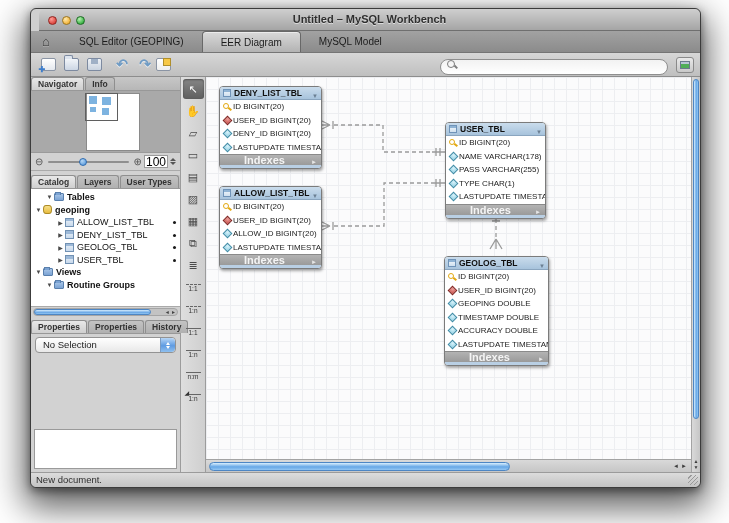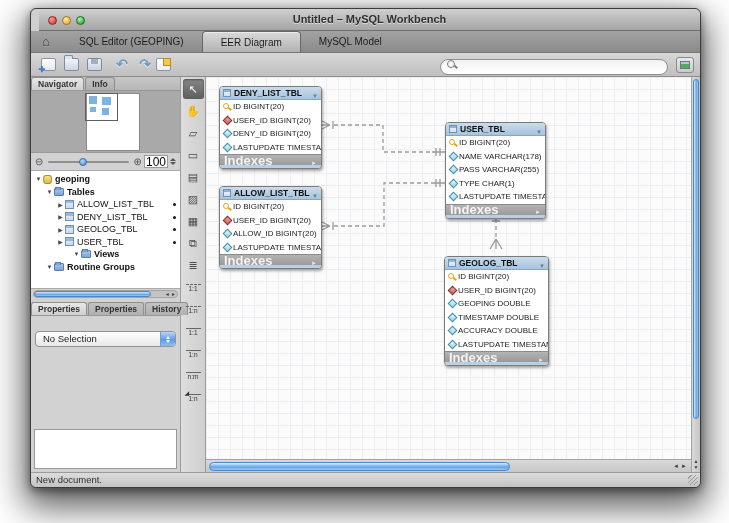--- a/index.html
+++ b/index.html
@@ -105,21 +105,21 @@
     background:#7ba3d4; border:1px solid #5a80ad; border-bottom:none; }
   .ic-dbtable { width:9px; height:9px; background:linear-gradient(#eaf1f8,#c8d9ec); border:1px solid #7191b3; }
   .ic-dbtable::before { content:""; position:absolute; left:0; top:0; right:0; height:2.5px; background:#9db9d8; }
   .tlabel { font-size:9px; color:#111; font-weight:bold; }
   .titem[data-lite] .tlabel { font-weight:normal; }
   .tdot { position:absolute; right:4px; top:5px; width:3px; height:3px; border-radius:50%; background:#1a1a1a; }
   .minihscroll { height:8px; margin:1px 2px; position:relative; background:#c3c3c3; border-radius:4px; border:1px solid #a5a5a5; }
   .minihscroll .thumb { position:absolute; left:0; top:0; bottom:0; width:82%; border-radius:4px;
     background:linear-gradient(#d5ecfd,#6ca9e6 60%, #8fc4f2); border:1px solid #4d86c4; }
   .minihscroll .arrows { position:absolute; right:1px; top:0; font-size:5px; color:#444; line-height:7px; }
-  .dropdownrow { height:22px; padding:3px 4px; background:#d2d2d2;margin-top:12px; }
+  .dropdownrow { height:22px; padding:3px 4px; background:#d2d2d2; }
   .aqua-select { position:relative; height:16px; background:linear-gradient(#ffffff,#e8e8e8); border:1px solid #939393;
     border-radius:4px; font-size:9.5px; line-height:14px; padding-left:7px; color:#222; }
   .aqua-select .cap { position:absolute; right:0; top:0; bottom:0; width:15px; border-radius:0 4px 4px 0;
     background:linear-gradient(#b7d6f6,#5f9be2 55%, #8fc0ef); border-left:1px solid #7a9cc4;
     display:flex; flex-direction:column; align-items:center; justify-content:center; gap:1px; }
   .aqua-select .cap i { width:0; height:0; border-left:2.5px solid transparent; border-right:2.5px solid transparent; }
   .aqua-select .cap .up { border-bottom:3px solid #fff; }
   .aqua-select .cap .down { border-top:3px solid #fff; }
   .notes { position:absolute; left:3px; right:3px; top:352px; bottom:3px; background:#fff; border:1px solid #9a9a9a; }
 
@@ -151,21 +151,21 @@
   .col-icon.ic-pk::before { content:""; position:absolute; left:0; top:1px; width:4px; height:4px;
     border:1.5px solid #e3a912; border-radius:50%; }
   .col-icon.ic-pk::after { content:""; position:absolute; left:5px; top:6px; width:4px; height:1.5px;
     background:#e3a912; transform:rotate(40deg); }
   .col-icon.ic-fk::before { content:""; position:absolute; left:1px; top:1px; width:5px; height:5px;
     transform:rotate(45deg); background:radial-gradient(circle at 35% 30%, #eba09c, #c6453f); border:1px solid #7e2420; }
   .col-icon.ic-col::before { content:""; position:absolute; left:1px; top:1px; width:5px; height:5px;
     transform:rotate(45deg); background:radial-gradient(circle at 35% 30%, #d8f2fa, #8ecfe3); border:1px solid #3d8aa5; }
   .tbl-f { height:11px; background:linear-gradient(#b3b3b3,#9a9a9a); border-top:1px solid #8a8a8a;
     display:flex; align-items:center; justify-content:space-between; padding:0 4px; }
-  .tbl-f span { font-size:13px; color:#f4f4f4; font-weight:bold; }
+  .tbl-f span { font-size:11px; color:#f4f4f4; font-weight:bold;margin-left:20px; }
   .tbl-f .f-arrow::after { content:"►"; font-size:6px; color:#e8e8e8; }
   .tbl-lip { height:3px; background:#b9cfe4; }
 
   
   .hscroll { height:13px; background:linear-gradient(#d9d9d9,#c6c6c6); border-top:1px solid #a3a3a3; position:relative; }
   .hscroll .thumb { position:absolute; left:3px; top:1.5px; height:9px; width:62%; border-radius:5px;
     background:linear-gradient(#d9effe,#66a7e6 55%, #93c6f3); border:1px solid #4d86c4; }
   .hscroll .arrows { position:absolute; right:2px; top:3px; font-size:6px; color:#3c3c3c; letter-spacing:2px; }
   .vscroll { width:9px; background:linear-gradient(90deg,#d9d9d9,#c6c6c6); border-left:1px solid #a3a3a3; position:relative; }
   .vscroll .thumb { position:absolute; top:2px; left:1px; width:6px; height:86%; border-radius:4px;
@@ -261,33 +261,39 @@
           <div class="track"></div>
             <div class="thumb"></div>
         </div>
         <span class="zglyph">⊕</span>
         <div class="zval">100</div>
         <div class="stepper">
             <i class="up"></i>
             <i class="down"></i>
           </div>
       </div>
+      <div class="tabstrip" style="margin-top:4px;">
+
+      <div class="stab active">Catalog</div>
+          <div class="stab">Layers</div>
+          <div class="stab">User Types</div>
+        </div>
       <div class="treebox">
         <div>
 
-        <div class="titem" style="padding-left: 3px;">
+        <div class="titem" style="padding-left: 14px;">
+              <span class="tarrow">▼</span>
+              <span class="ticon ic-dbfolder"></span>
+              <span class="tlabel">Tables</span>
+
+            </div>
+            <div class="titem" style="padding-left: 3px;">
               <span class="tarrow">▼</span>
               <span class="ticon ic-schema"></span>
               <span class="tlabel">geoping</span>
-
-            </div>
-            <div class="titem" style="padding-left: 14px;">
-              <span class="tarrow">▼</span>
-              <span class="ticon ic-dbfolder"></span>
-              <span class="tlabel">Tables</span>
 
             </div>
             <div class="titem" data-lite="" style="padding-left: 25px;">
               <span class="tarrow">▶</span>
               <span class="ticon ic-dbtable"></span>
               <span class="tlabel">ALLOW_LIST_TBL</span>
               <span class="tdot"></span>
             </div>
             <div class="titem" data-lite="" style="padding-left: 25px;">
               <span class="tarrow">▶</span>
@@ -300,21 +306,21 @@
               <span class="ticon ic-dbtable"></span>
               <span class="tlabel">GEOLOG_TBL</span>
               <span class="tdot"></span>
             </div>
             <div class="titem" data-lite="" style="padding-left: 25px;">
               <span class="tarrow">▶</span>
               <span class="ticon ic-dbtable"></span>
               <span class="tlabel">USER_TBL</span>
               <span class="tdot"></span>
             </div>
-            <div class="titem" style="padding-left: 14px; margin-left: 27px;">
+            <div class="titem" style="padding-left: 3px;">
               <span class="tarrow">▼</span>
               <span class="ticon ic-dbfolder"></span>
               <span class="tlabel">Views</span>
 
             </div>
             <div class="titem" style="padding-left: 14px;">
               <span class="tarrow">▼</span>
               <span class="ticon ic-dbfolder"></span>
               <span class="tlabel">Routine Groups</span>
 

